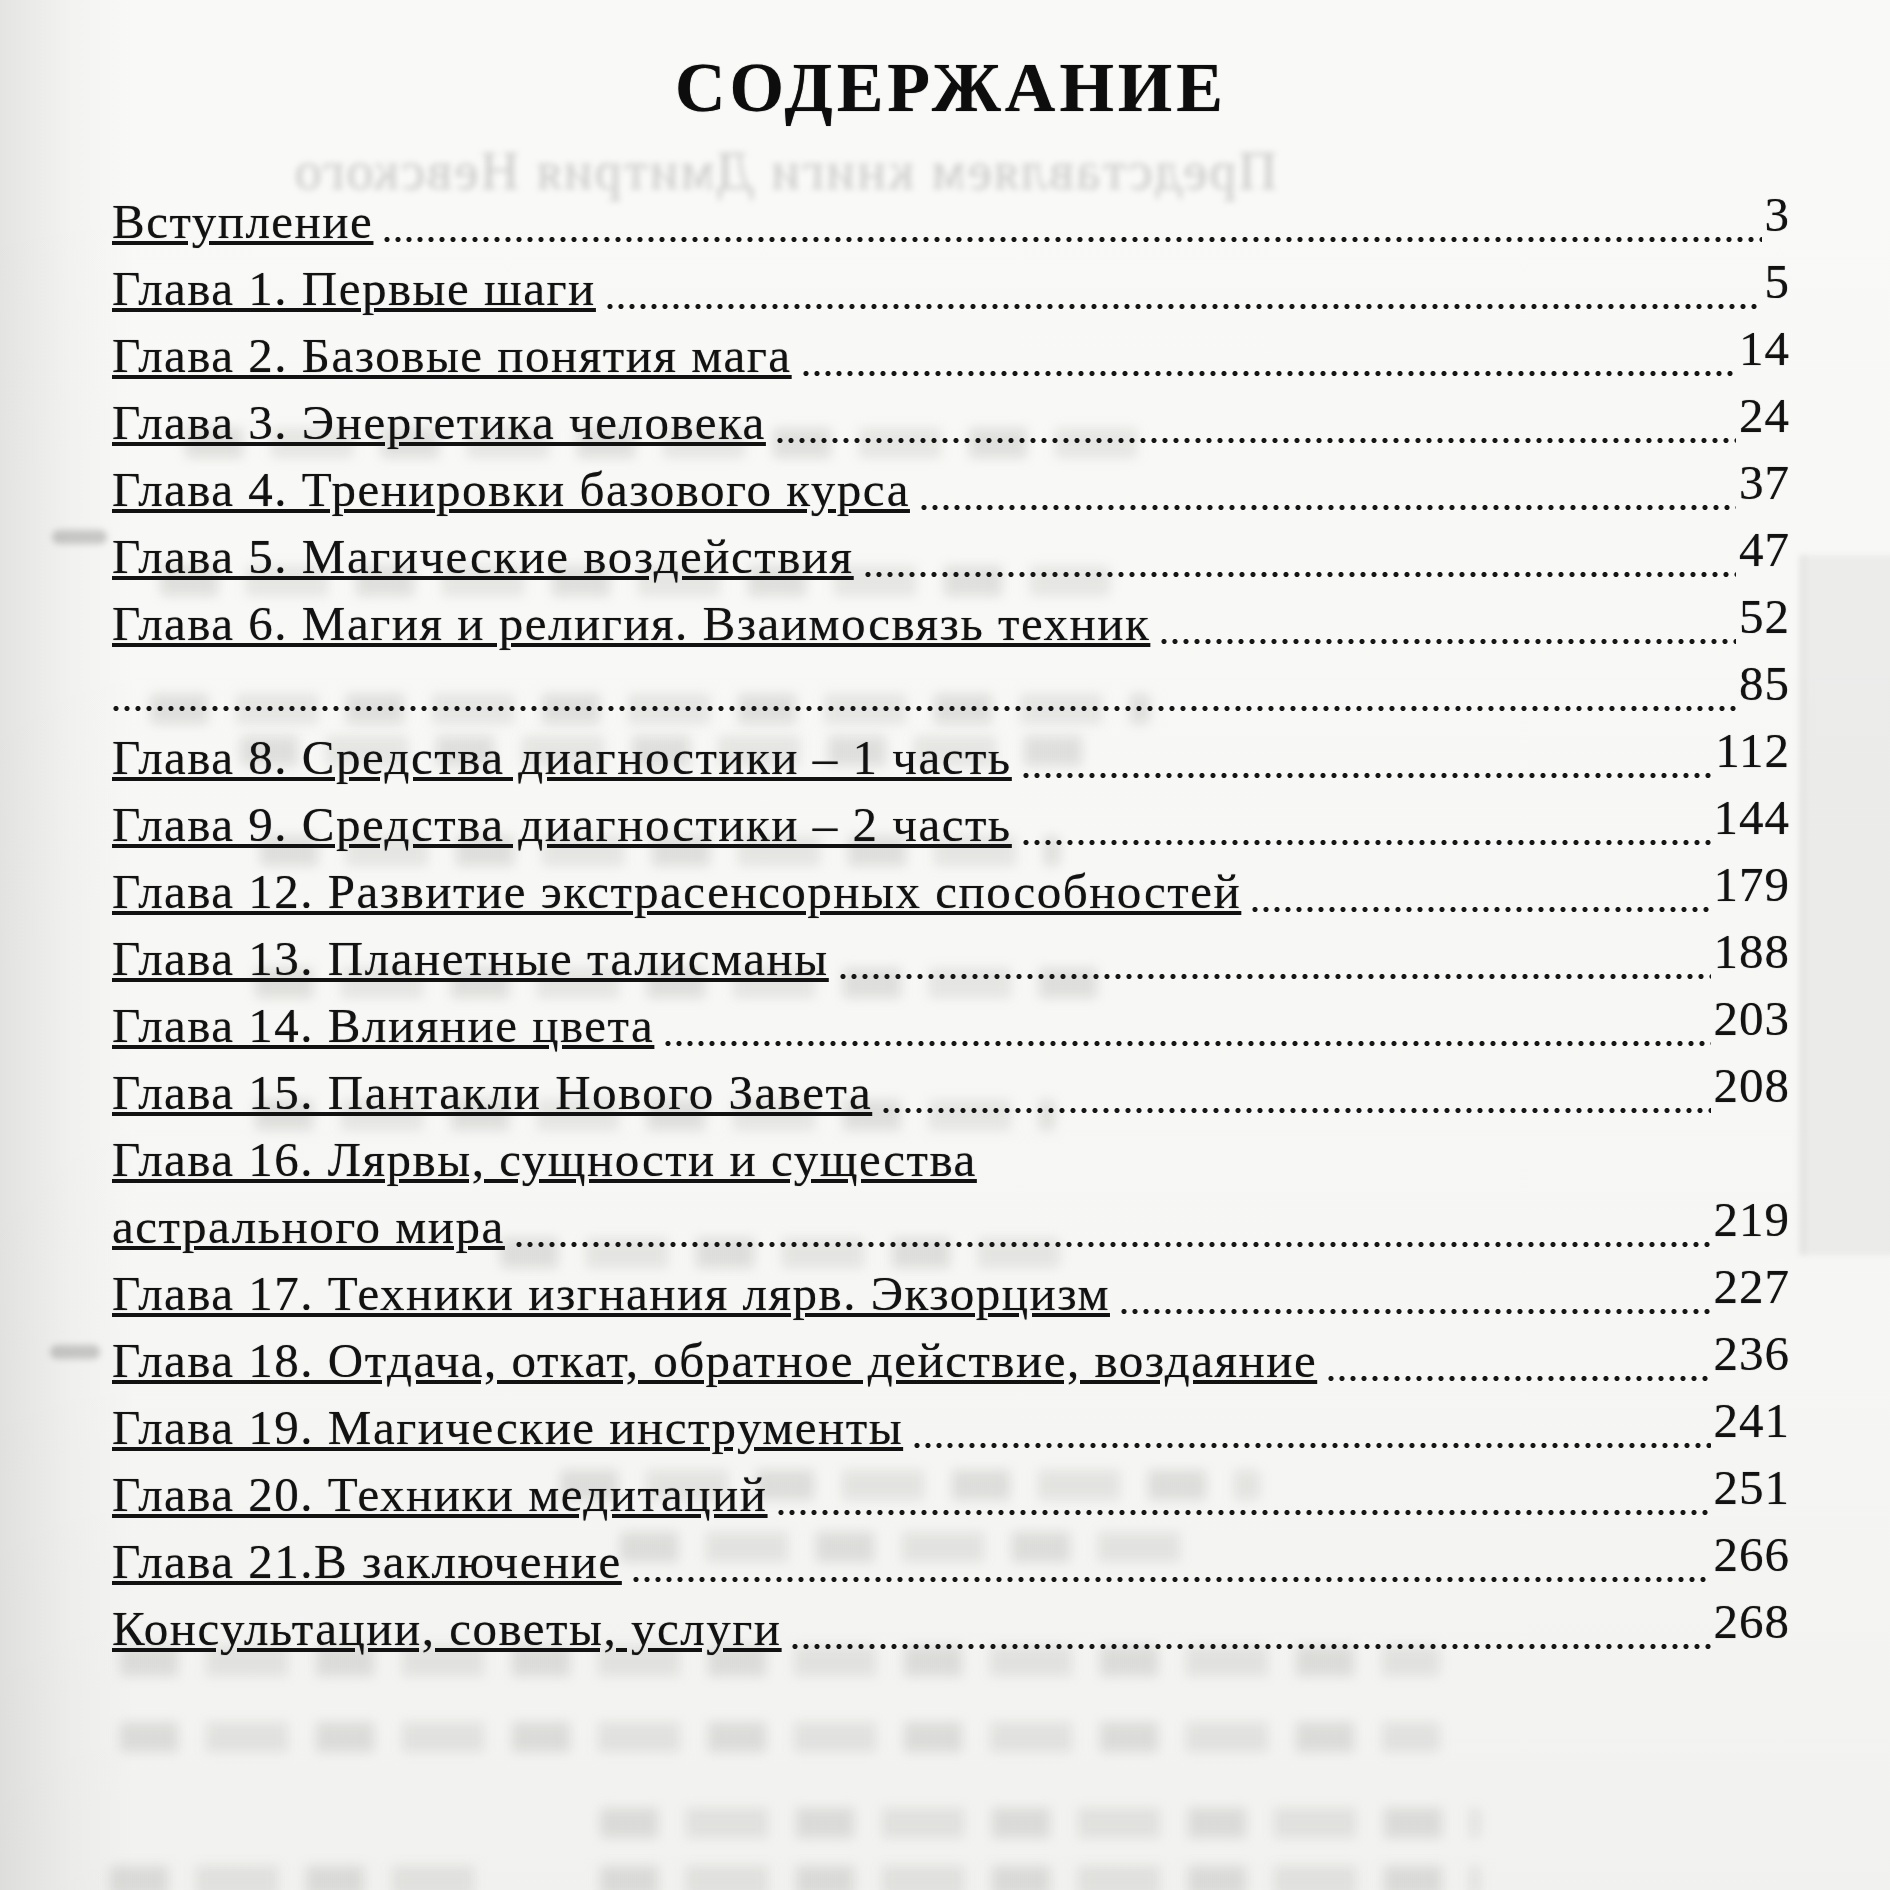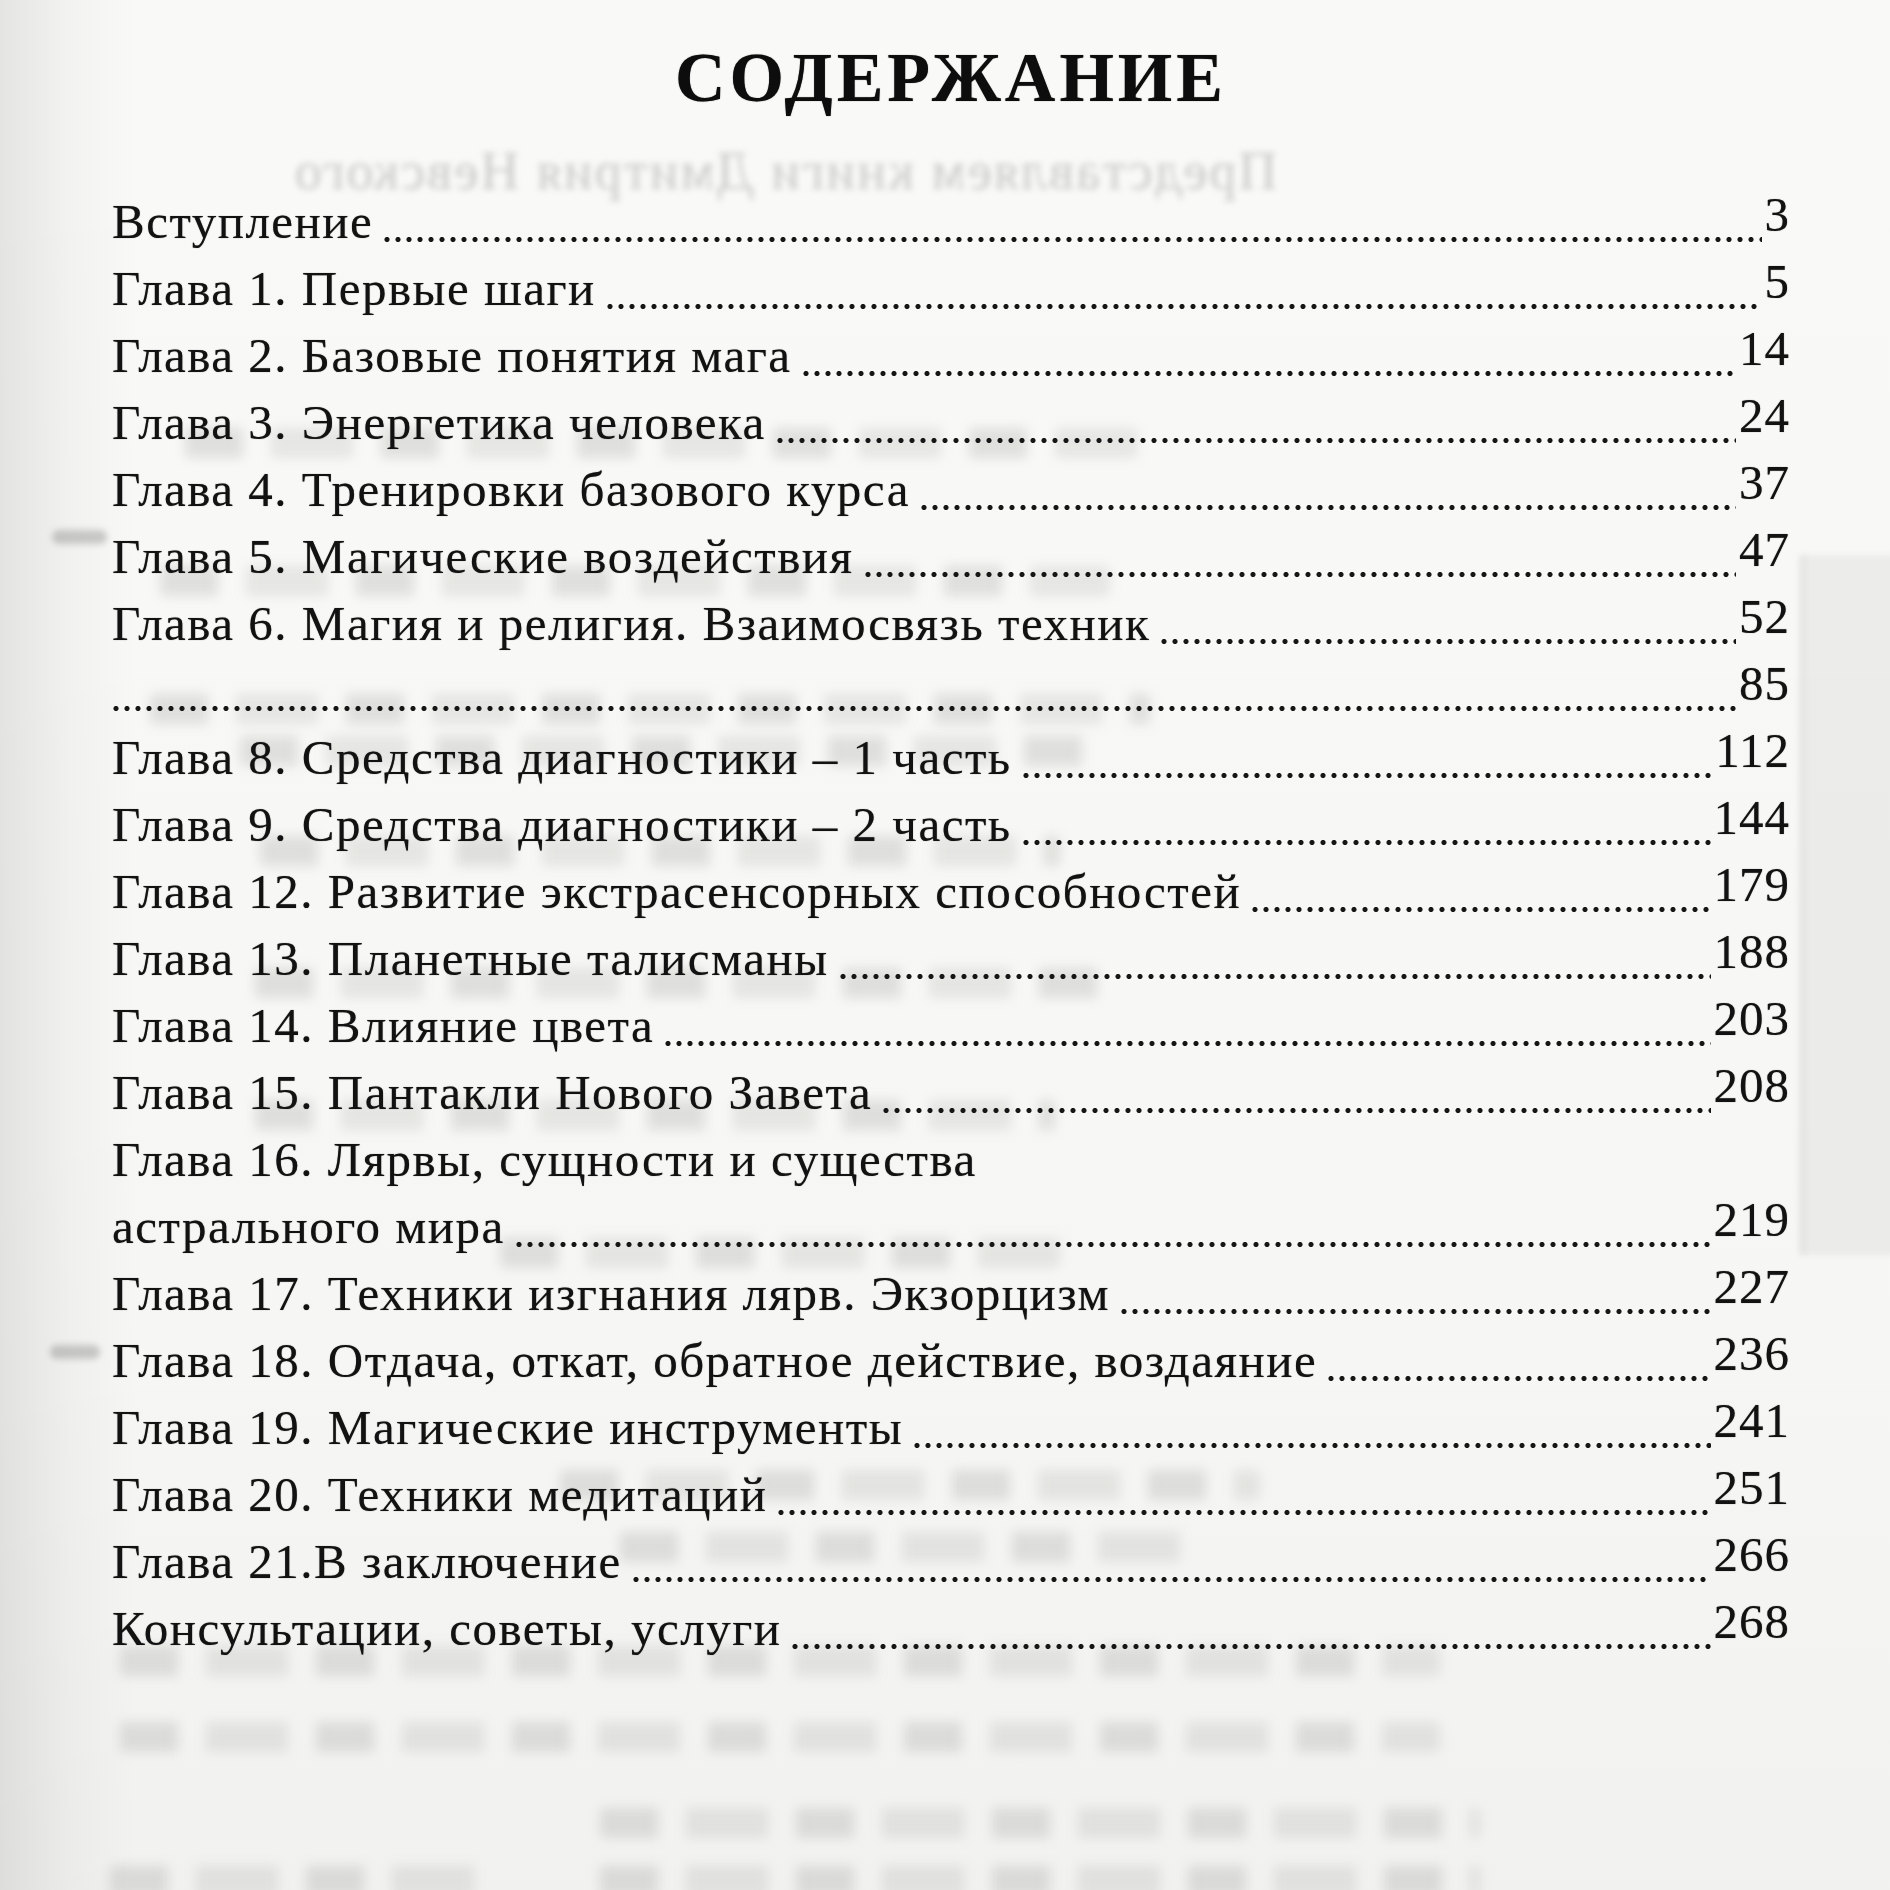--- a/index.html
+++ b/index.html
@@ -40,36 +40,37 @@
     position:absolute;
     background:rgba(140,140,138,0.10);
     filter:blur(3px);
   }
   .smudge{
     position:absolute;height:14px;border-radius:7px;
     background:rgba(95,95,95,0.30);filter:blur(3px);
   }
   
   .title{
-    position:absolute;top:38px;left:112px;width:1678px;
+    position:absolute;top:48px;left:112px;width:1678px;
     margin:0;text-align:center;
     font-size:70px;font-weight:bold;letter-spacing:4px;
     color:#0d0d0d;
     text-shadow:0 0 1px rgba(0,0,0,0.65);
   }
   .toc{
     position:absolute;top:188px;left:112px;width:1678px;
   }
   .toc-row{
     display:flex;align-items:baseline;height:67px;
   }
   .toc-title{
     font-size:49px;line-height:67px;letter-spacing:1.5px;
     white-space:nowrap;margin-right:10px;
     text-shadow:0 0 1px rgba(0,0,0,0.55);
+    text-decoration:underline;
   }
   .toc-dots{
     flex:1 1 auto;height:9px;min-width:0;
     transform:translateY(6px);
     background-image:radial-gradient(circle at 4px 4.5px,#161616 2.1px,rgba(0,0,0,0) 3px);
     background-size:11px 9px;
     background-repeat:repeat-x;
     background-position:left bottom;
   }
   .toc-num{

